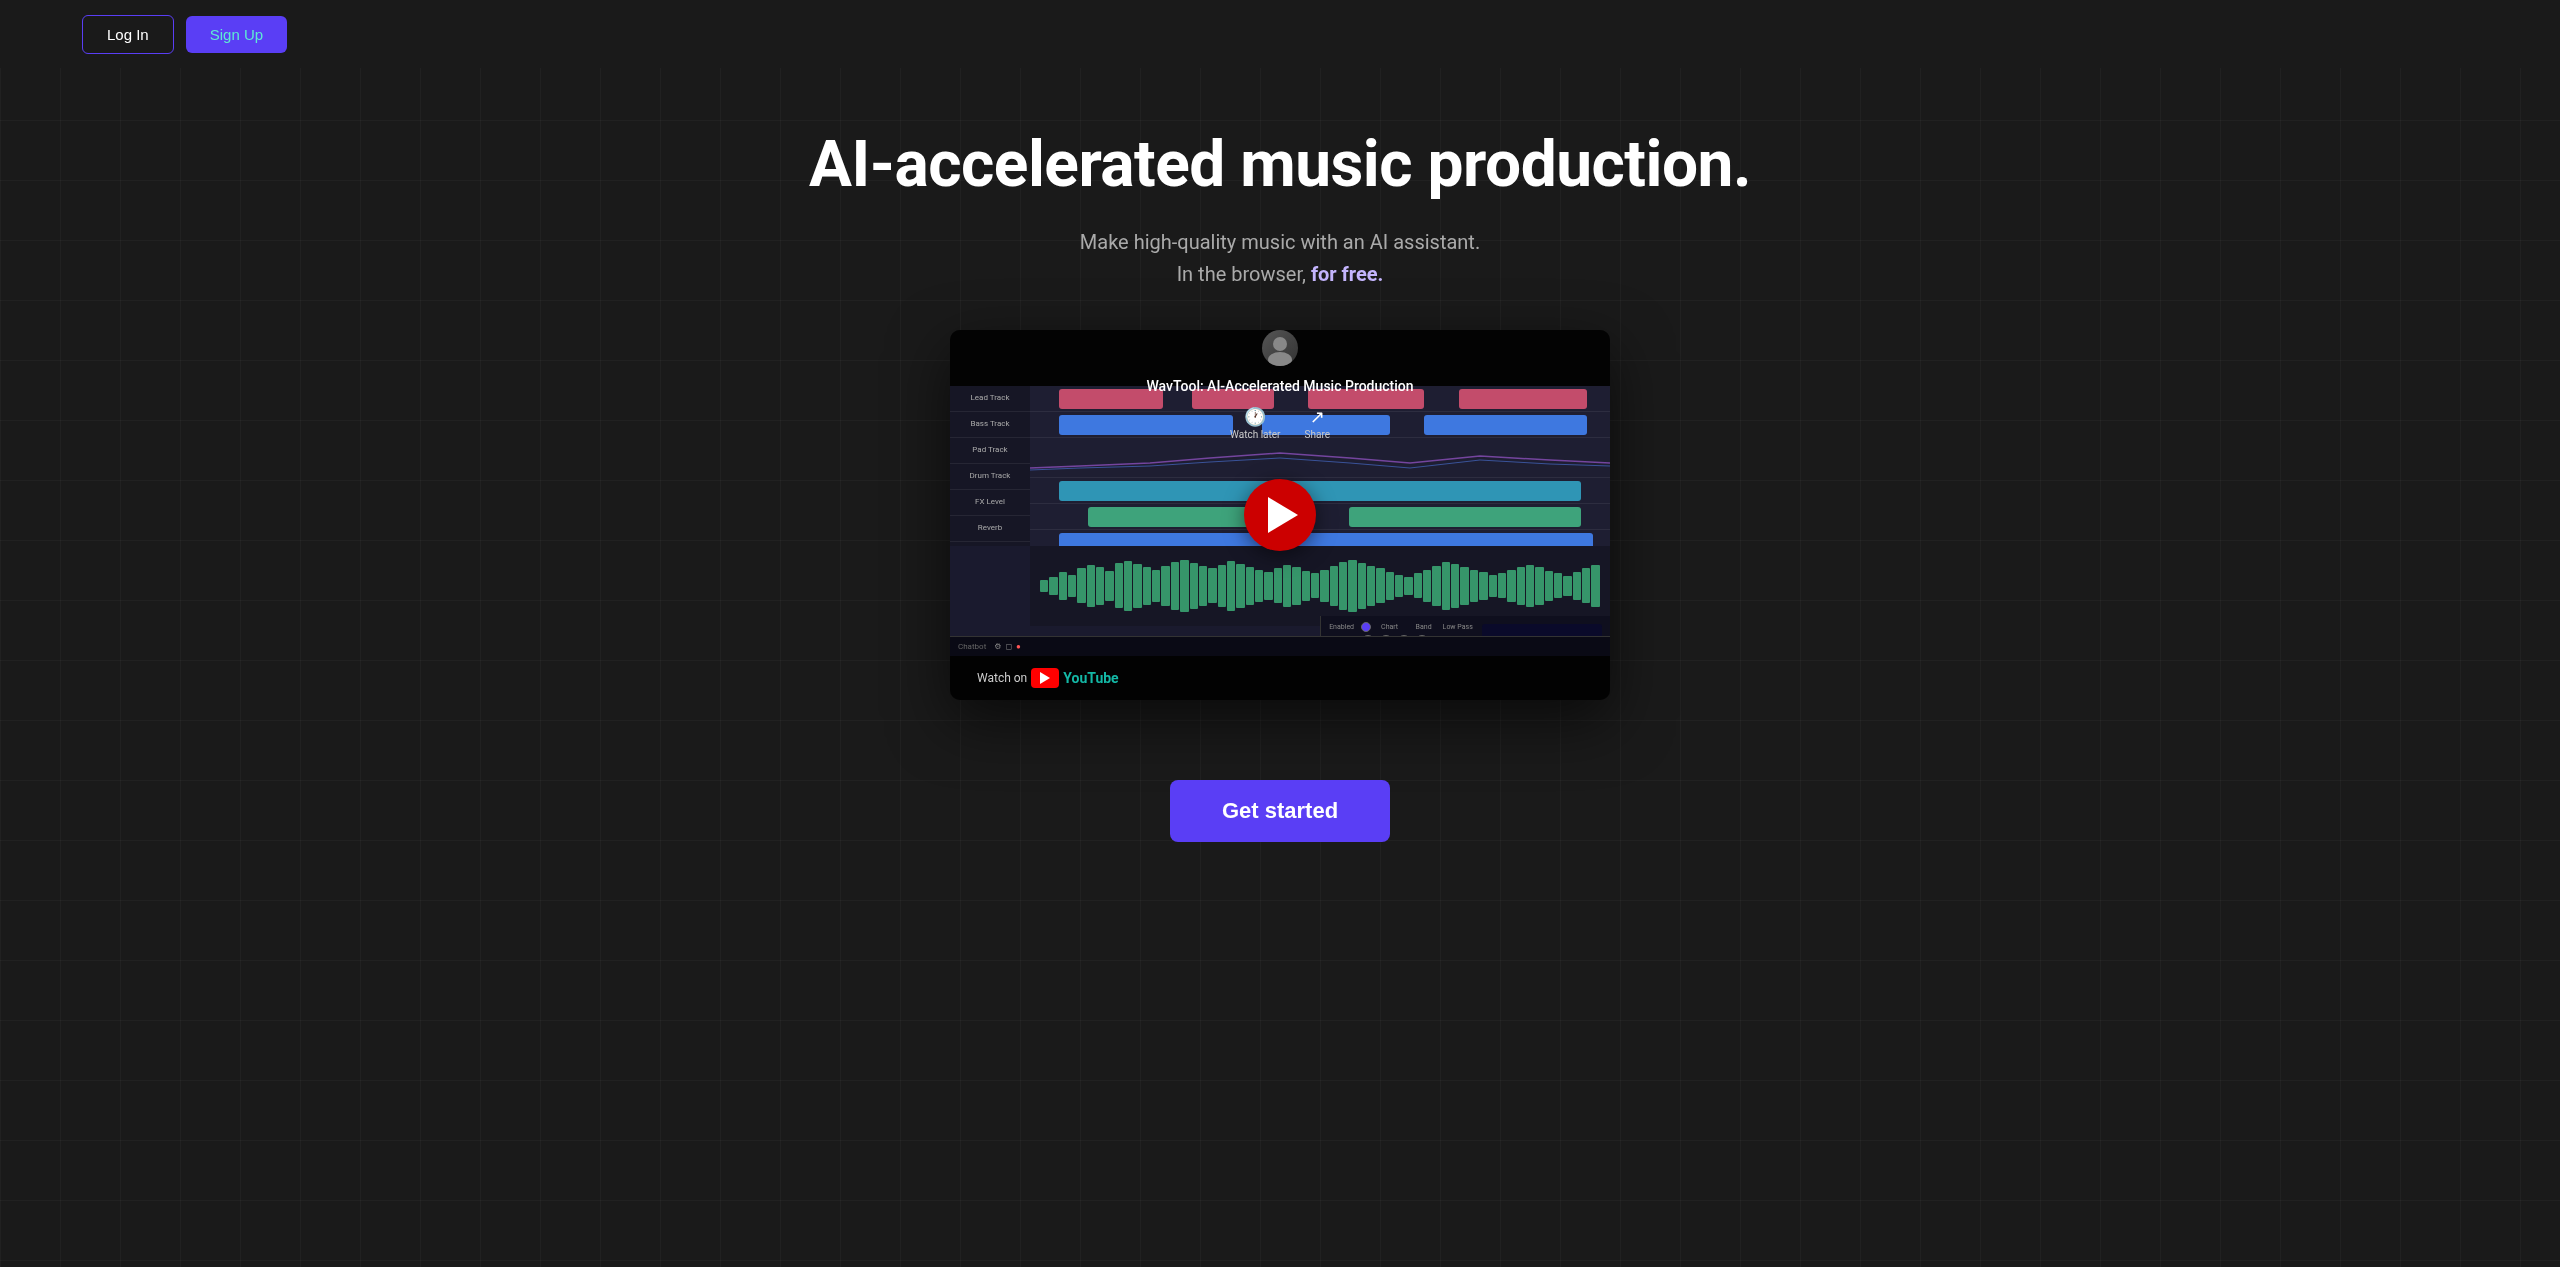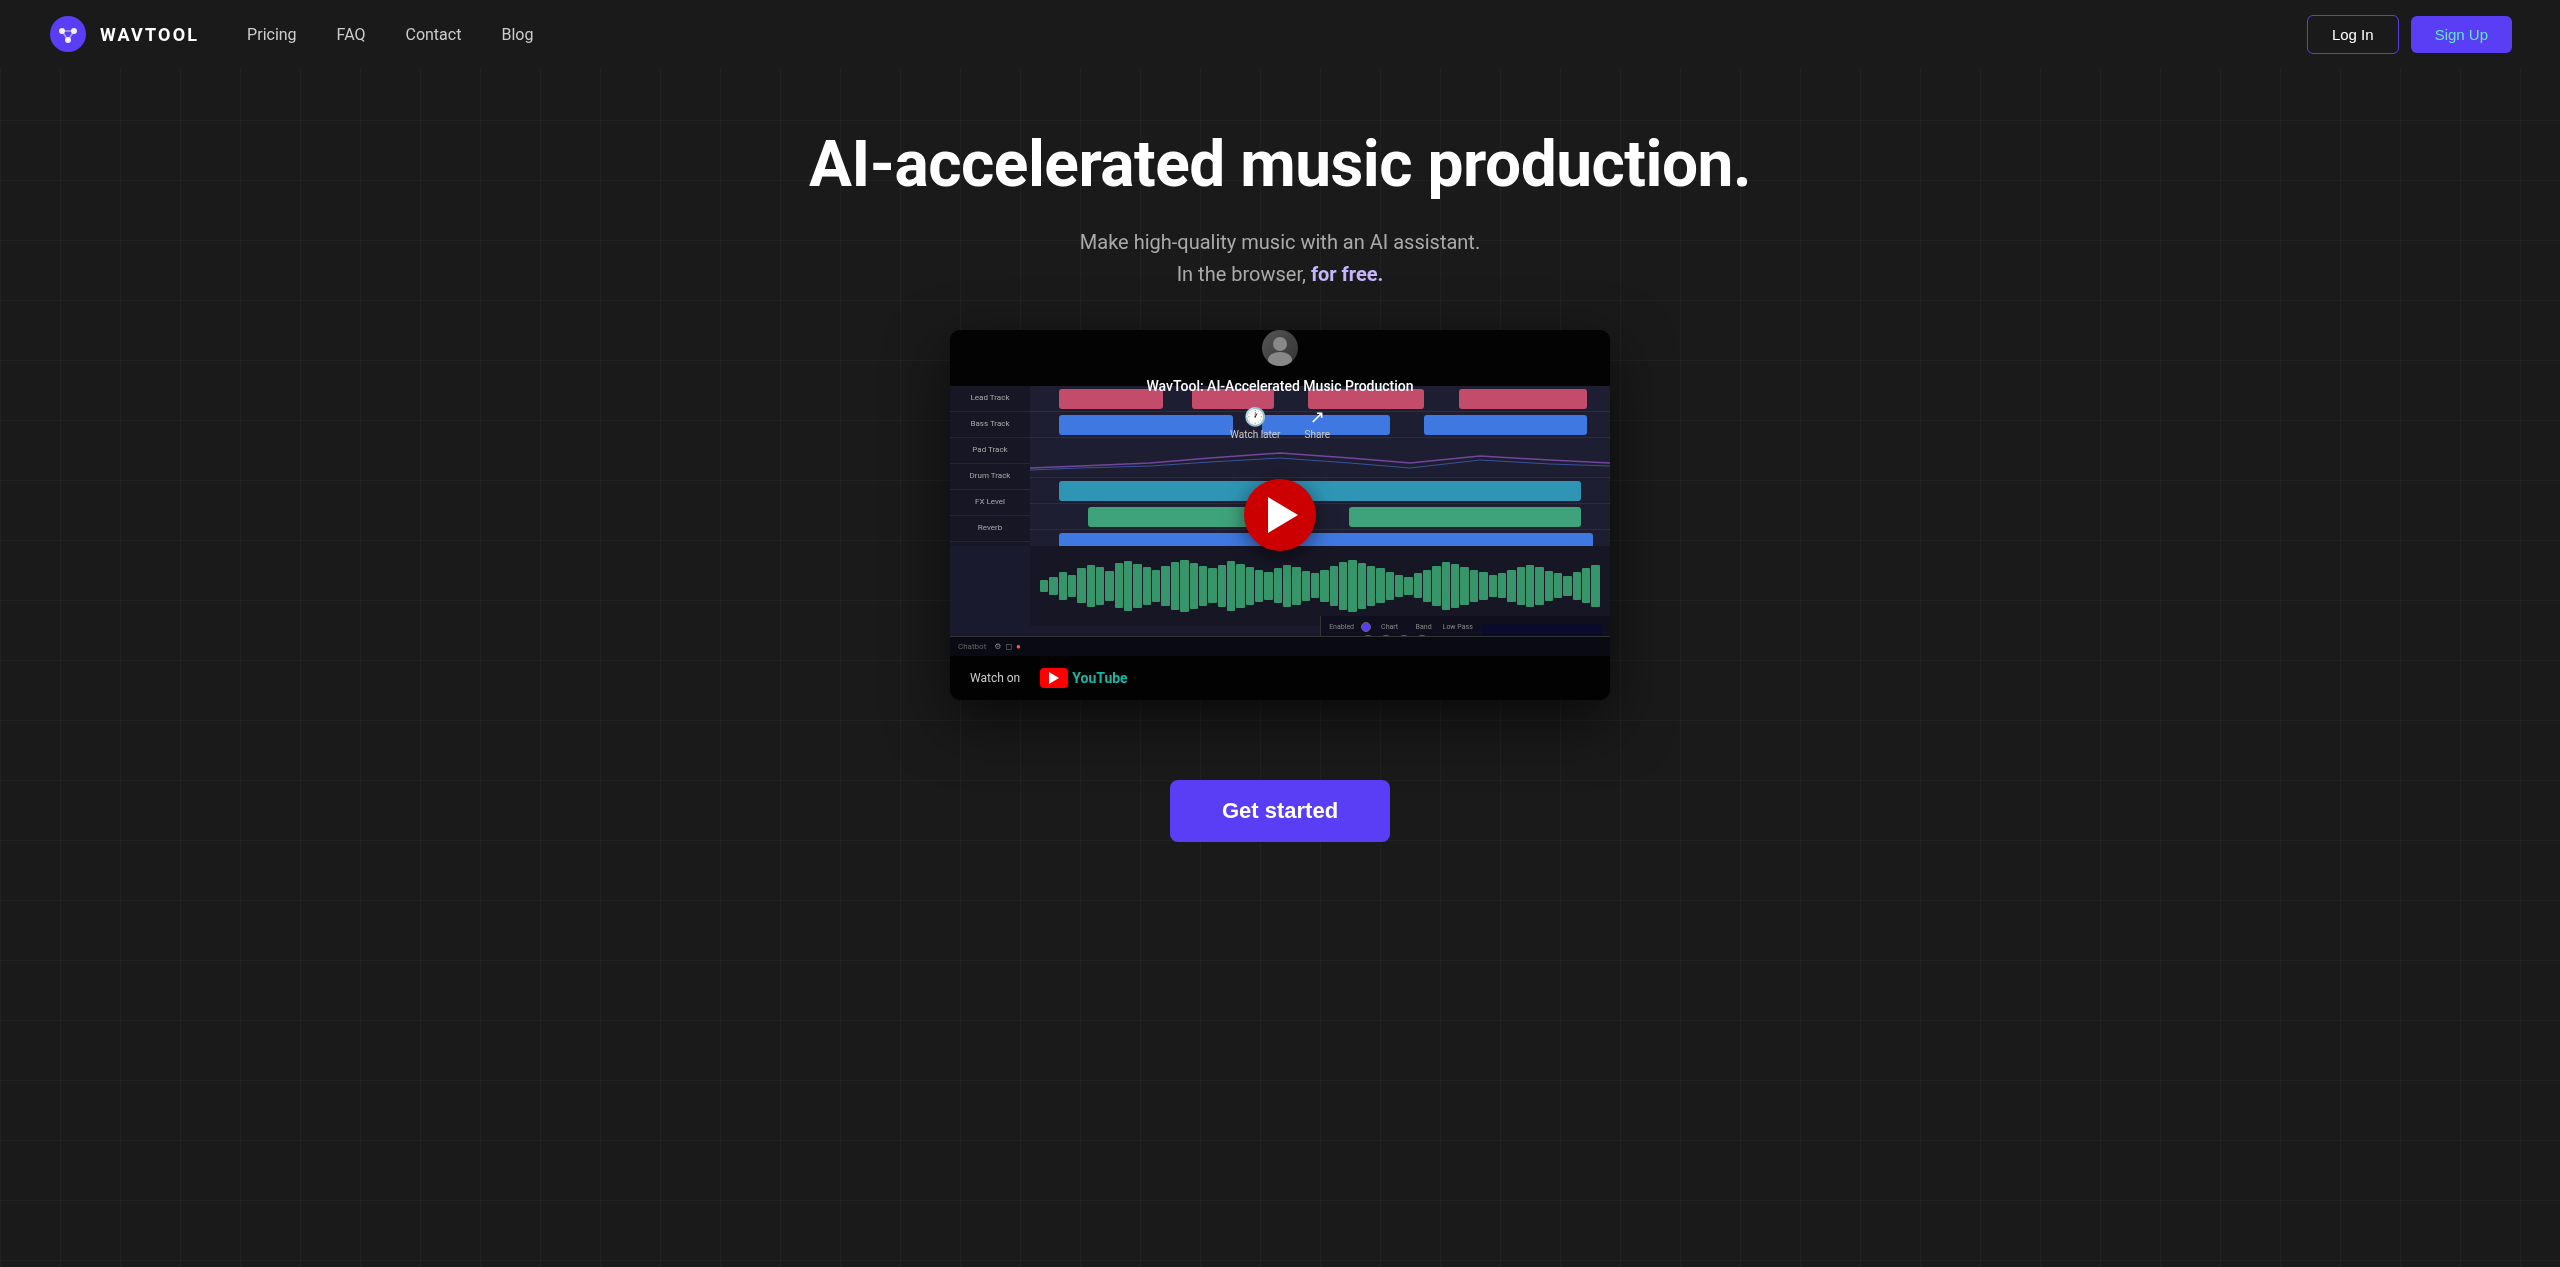--- a/index.html
+++ b/index.html
@@ -356,22 +356,22 @@
     
     .yt-bottom-bar {
       position: absolute;
       bottom: 0;
       left: 0;
       right: 0;
       height: 44px;
       background: rgba(0,0,0,0.8);
       display: flex;
       align-items: center;
-      padding: 0 20px;
-      gap: 20px;
+      padding: 0 27px;
+      gap: 4px;
       z-index: 5;
     }
 
     .yt-watch-on {
       font-size: 12px;
       color: #cccccc;
     }
 
     .yt-logo {
       display: flex;
@@ -519,41 +519,20 @@
       right: 8px;
       width: 120px;
       height: 70px;
     }
 
   </style>
 </head>
 <body>
 
 <nav>
-  <div class="nav-left">
-    <div class="logo-wrapper">
-      <svg class="logo-icon" viewBox="0 0 40 40" fill="none" xmlns="http://www.w3.org/2000/svg">
-        <circle cx="20" cy="20" r="18" fill="#5a3ef5"></circle>
-        <circle cx="14" cy="17" r="3" fill="white" opacity="0.9"></circle>
-        <circle cx="26" cy="17" r="3" fill="white" opacity="0.9"></circle>
-        <circle cx="20" cy="26" r="3" fill="white" opacity="0.9"></circle>
-        <line x1="14" y1="17" x2="26" y2="17" stroke="white" stroke-width="1.5" opacity="0.5"></line>
-        <line x1="14" y1="17" x2="20" y2="26" stroke="white" stroke-width="1.5" opacity="0.5"></line>
-        <line x1="26" y1="17" x2="20" y2="26" stroke="white" stroke-width="1.5" opacity="0.5"></line>
-      </svg>
-      <span class="logo-text">WAVTOOL</span>
-    </div>
-
-    <div class="nav-links">
-      <a class="nav-link">Pricing</a>
-      <a class="nav-link">FAQ</a>
-      <a class="nav-link">Contact</a>
-      <a class="nav-link">Blog</a>
-    </div>
-  </div>
 
   <div class="nav-right">
     <button class="btn-login">Log In</button>
     <button class="btn-signup">Sign Up</button>
   </div>
 </nav>
 
 <section class="hero">
   <h1 class="hero-title">AI-accelerated music production.</h1>
   <p class="hero-subtitle">

